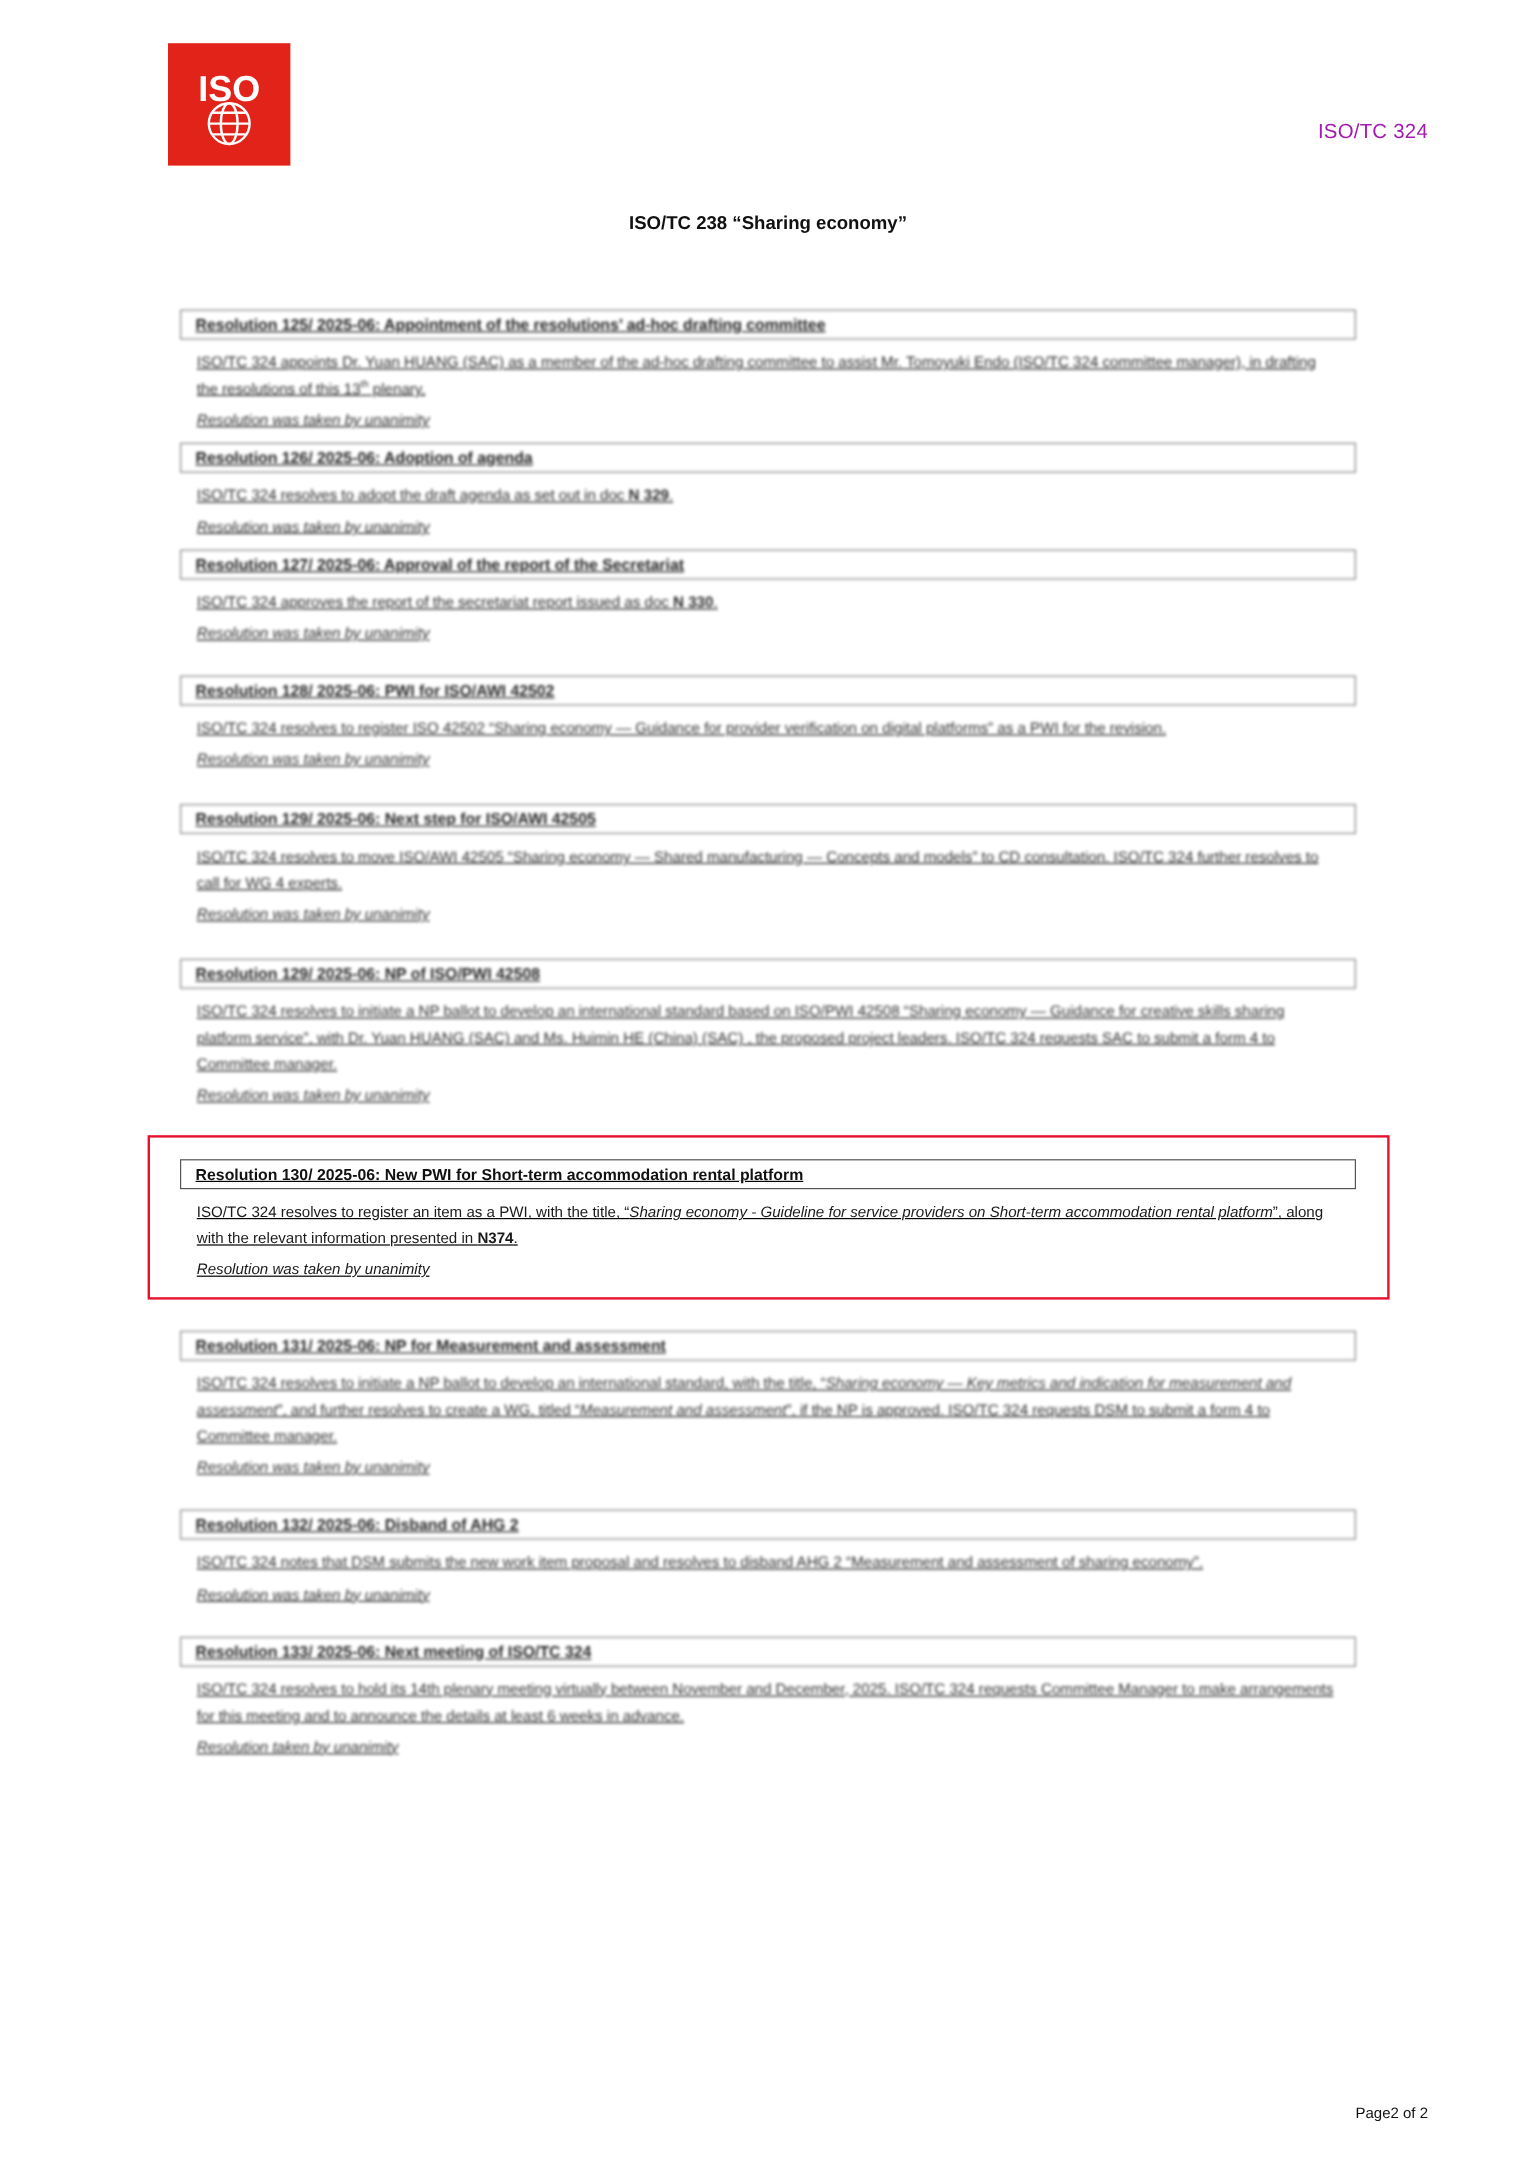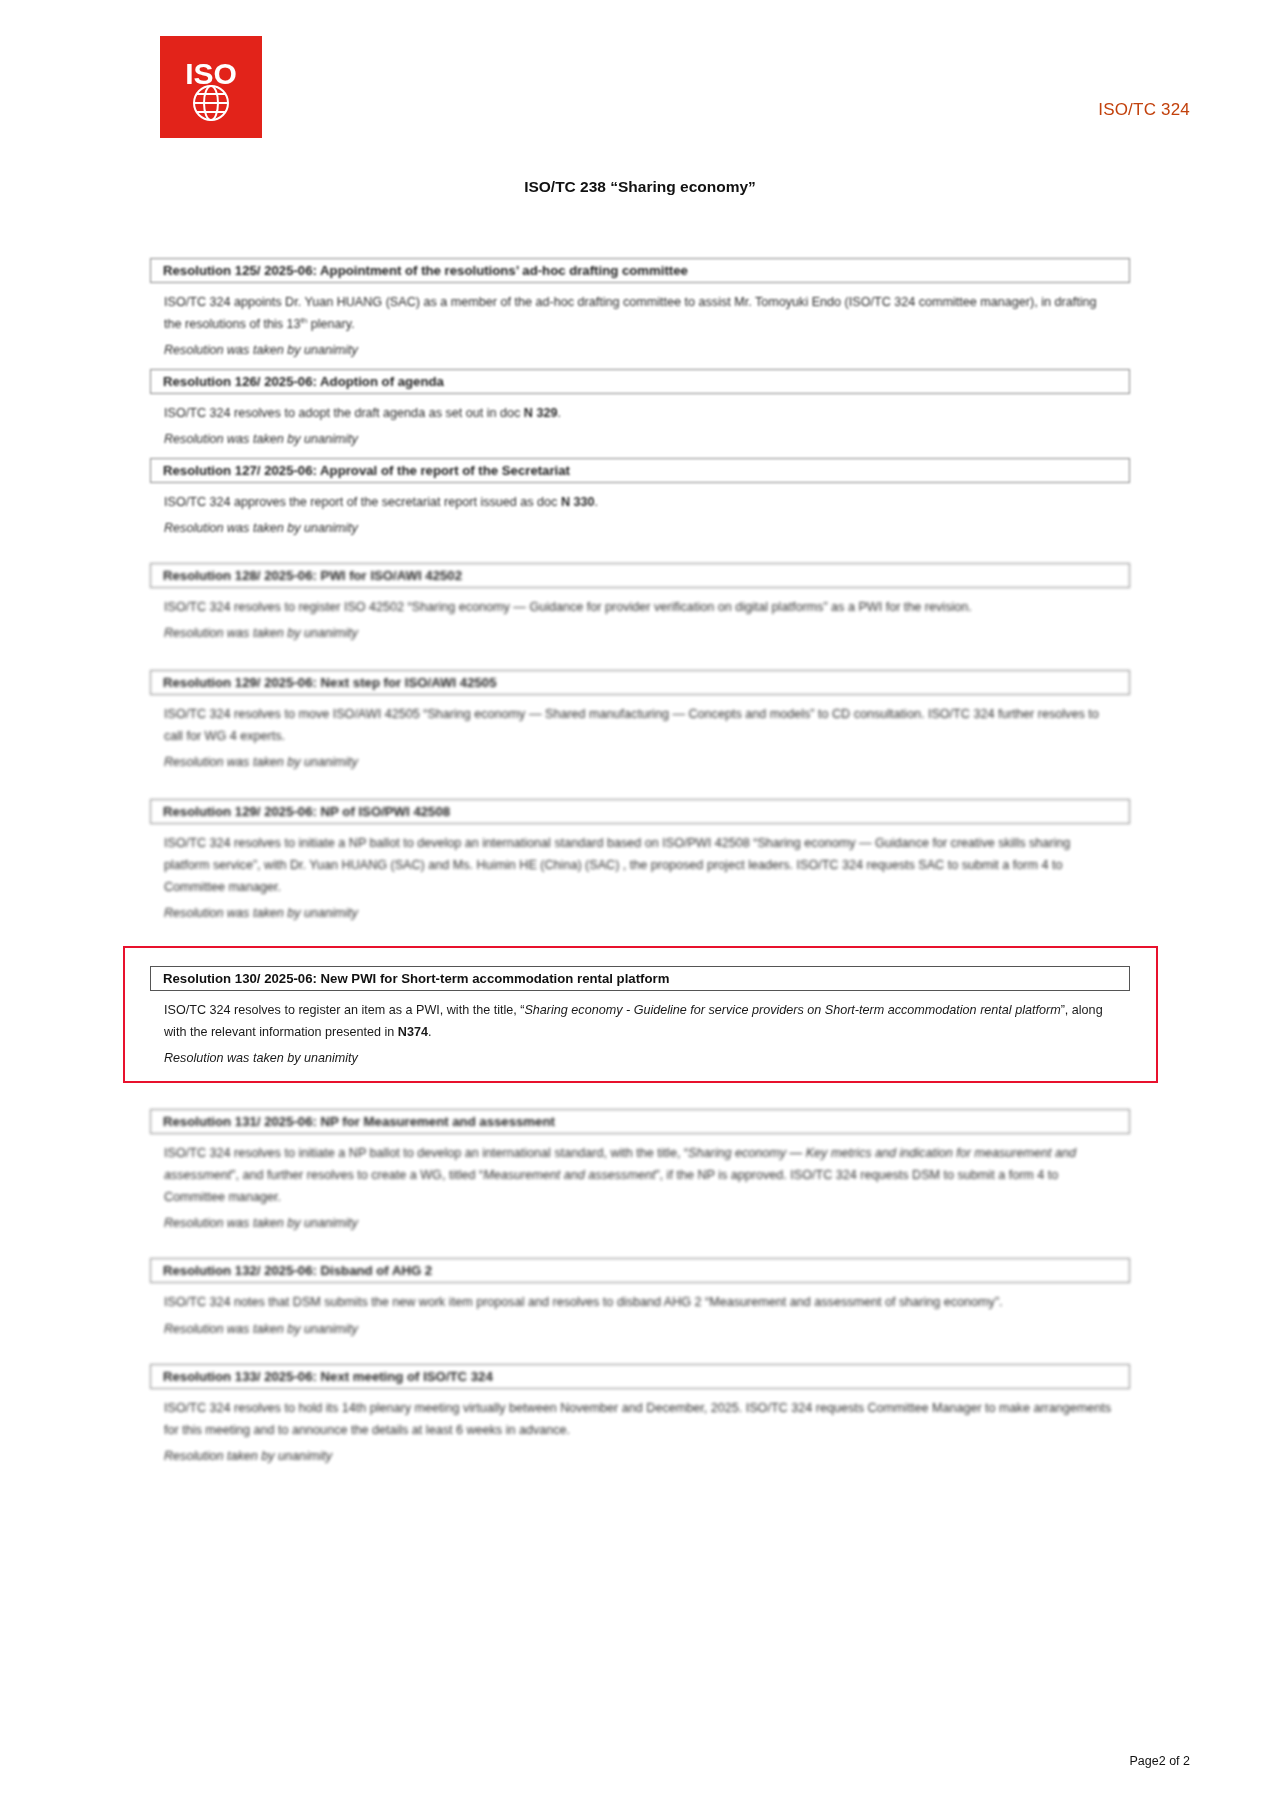--- a/index.html
+++ b/index.html
@@ -22,37 +22,37 @@
     position: absolute;
     left: 0; top: 0;
     width: 1280px;
     height: 1810px;
     background: #fff;
   }
 
   
   .iso-logo {
     position: absolute;
-    left: 160px;
+    left: 140px;
     top: 36px;
     width: 102px;
     height: 102px;
     background: #e2231a;
     display: flex;
     align-items: center;
     justify-content: center;
   }
   .iso-logo svg { display: block; }
 
   .header-ref {
     position: absolute;
     right: 90px;
     top: 100px;
     font-size: 17px;
-    color: #c2410c;
+    color: #a21caf;
     letter-spacing: .2px;
   }
 
   .doc-title {
     position: absolute;
     left: 0; right: 0;
     top: 178px;
     text-align: center;
     font-size: 15.5px;
     font-weight: bold;
@@ -71,20 +71,21 @@
     font-size: 10px;
     vertical-align: super;
   }
 
   
   .res-list {
     position: absolute;
     left: 0;
     top: 258px;
     width: 1280px;
+    text-decoration: underline;
   }
   .res {
     position: relative;
     margin: 0 auto;
     width: 980px;
   }
   .res-head {
     border: 1px solid #7a7a7a;
     box-sizing: border-box;
     height: 25px;

